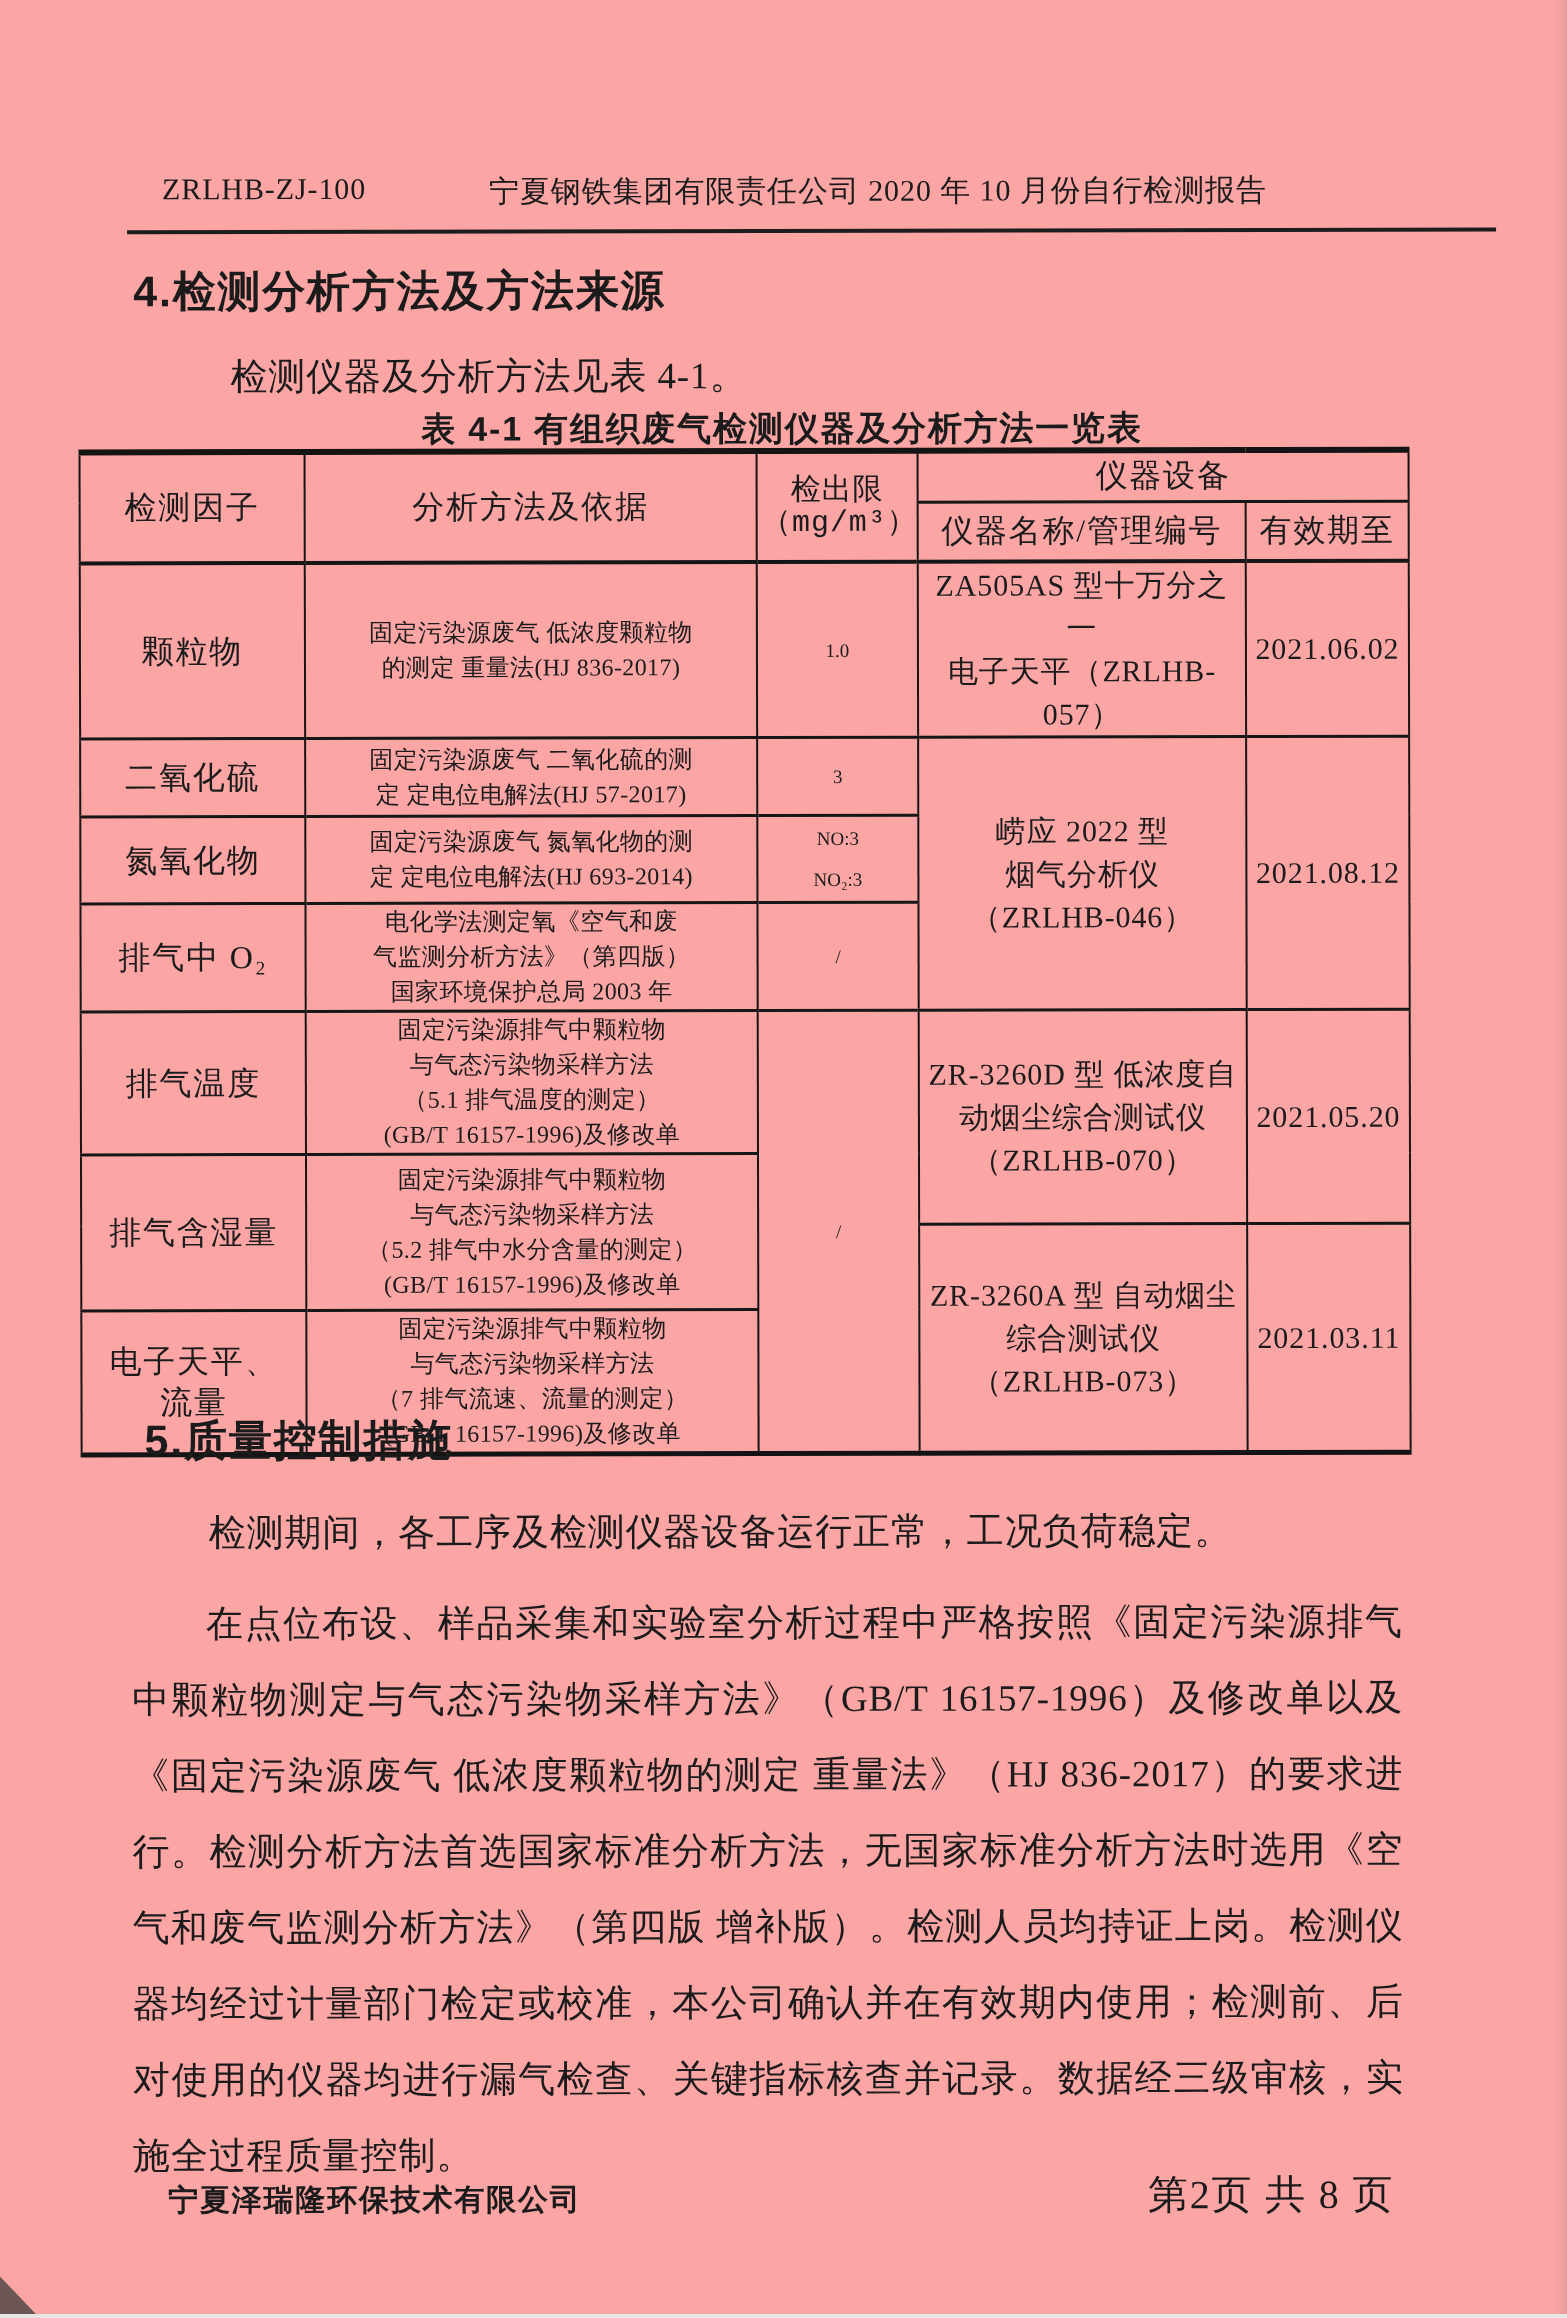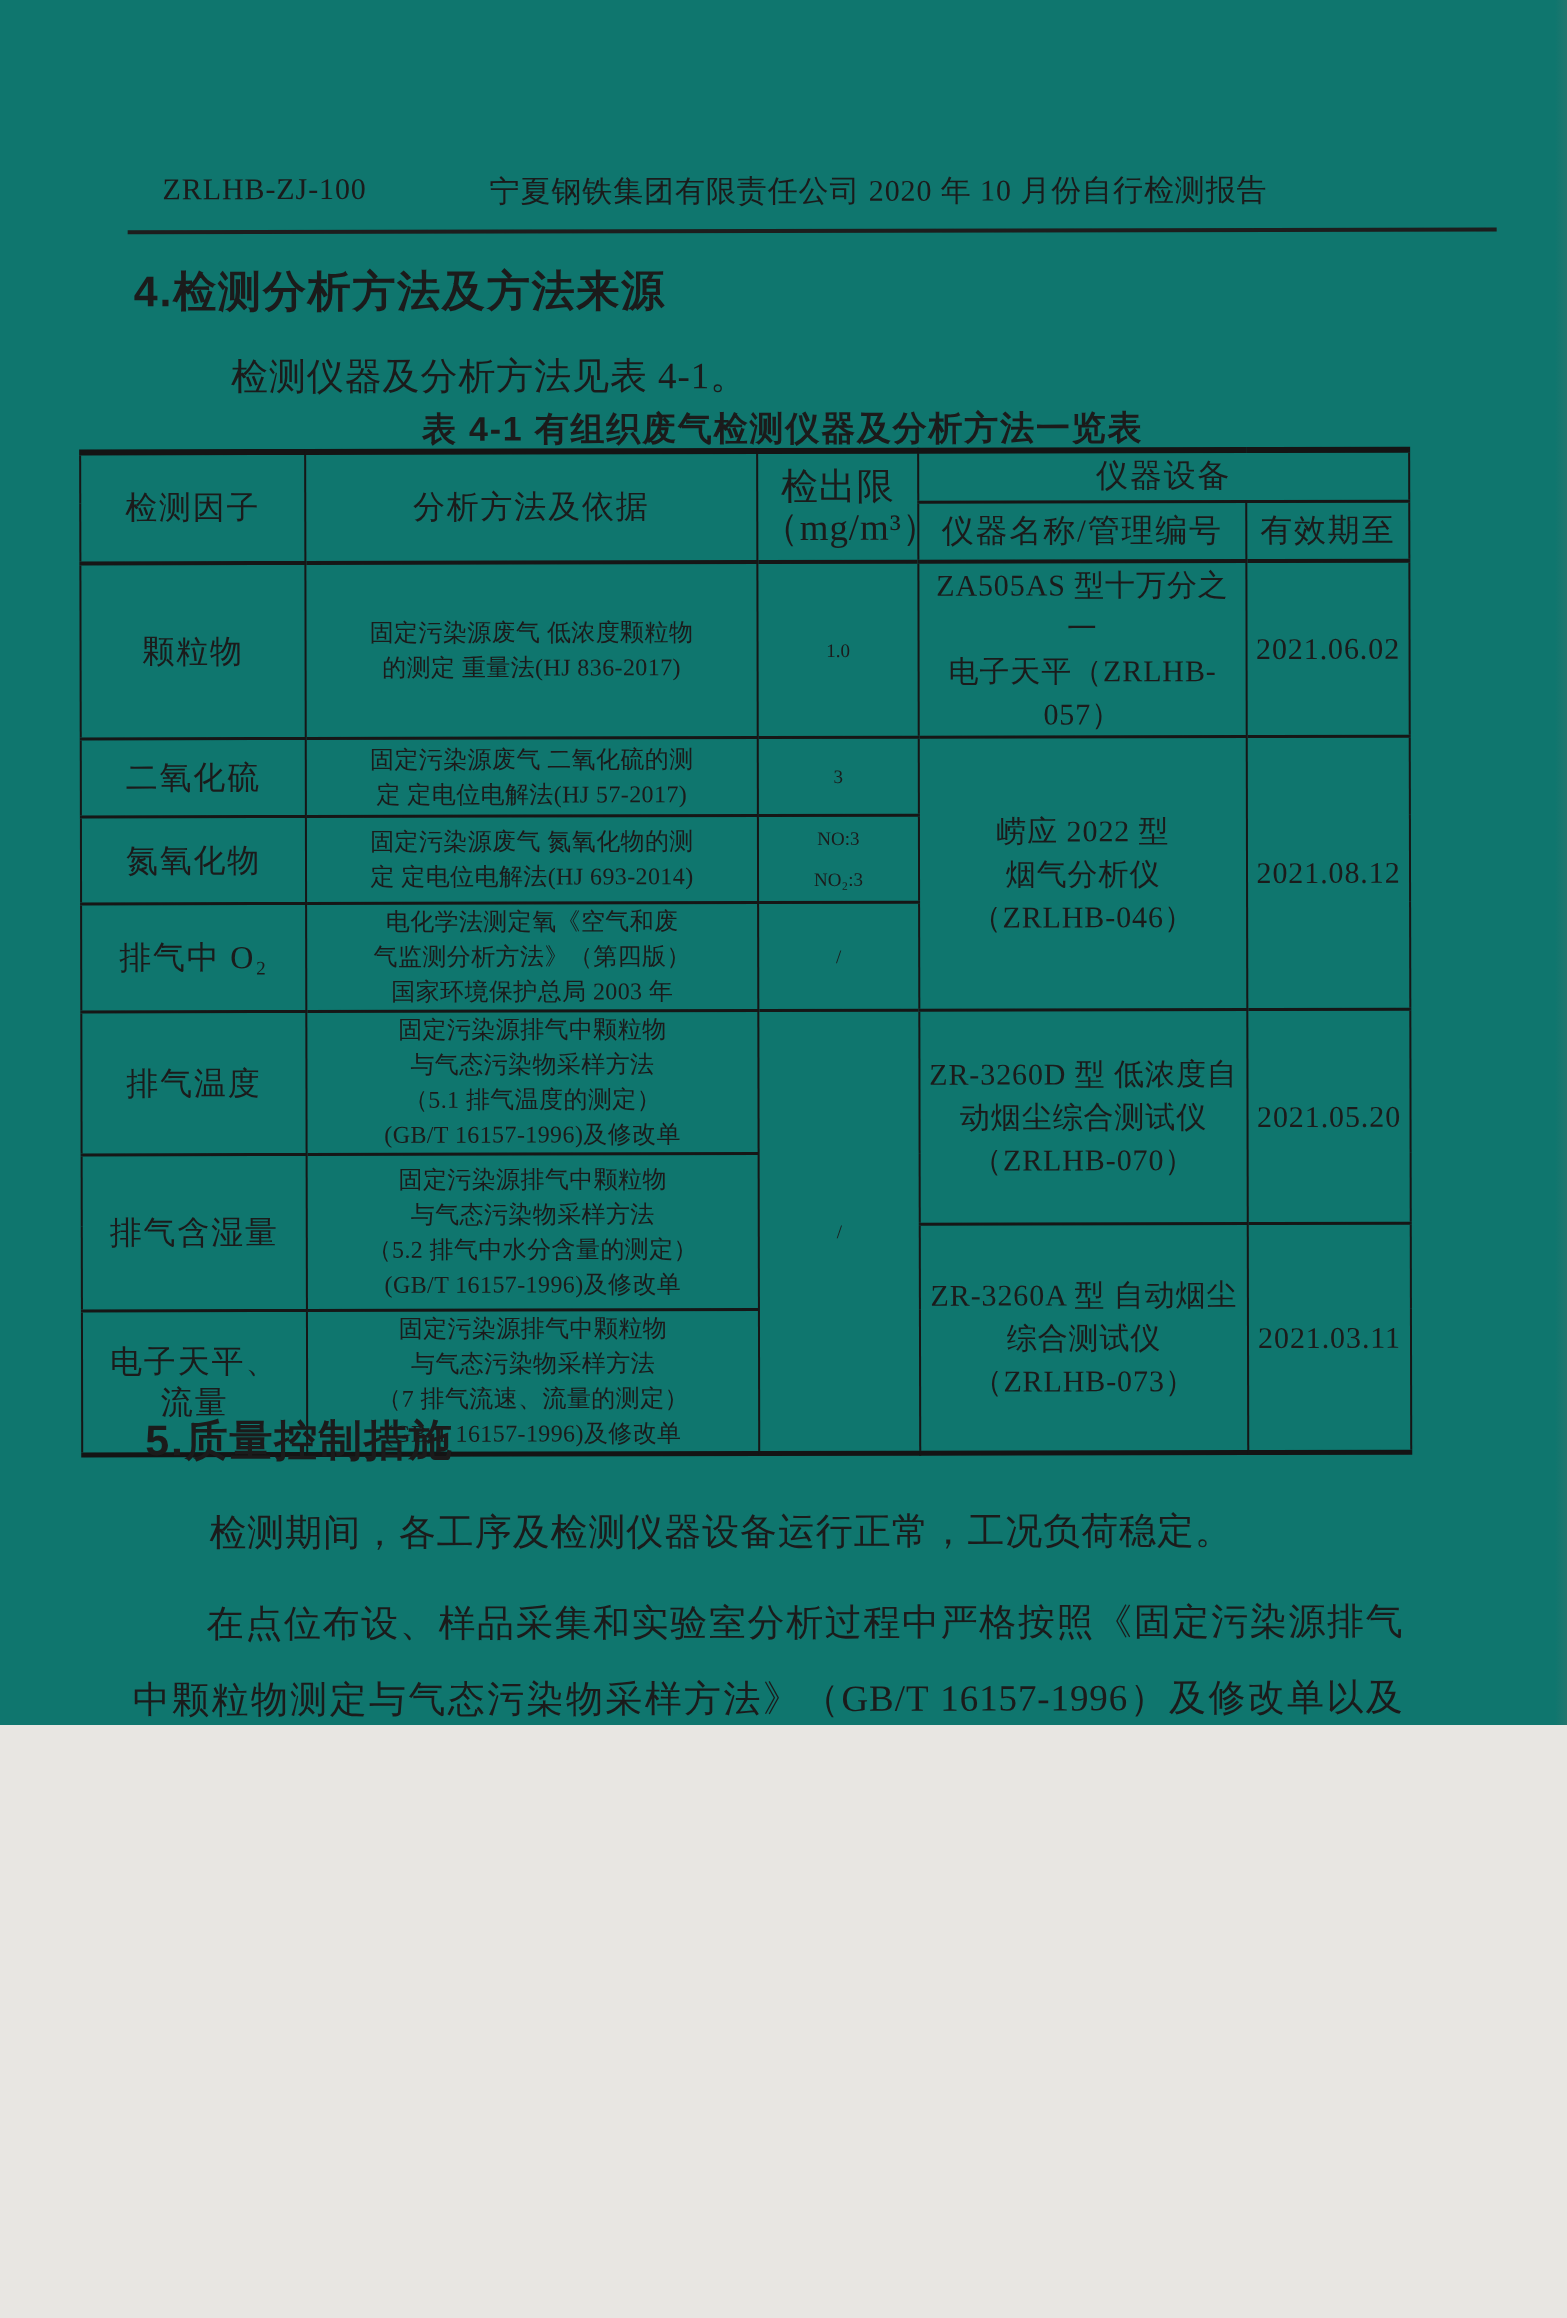--- a/index.html
+++ b/index.html
@@ -1,20 +1,20 @@
 <!DOCTYPE html>
 <html style="font-size:14px"><head>
 <meta charset="utf-8">
 <style>
   html,body{margin:0;padding:0;background:#e8e6e2;}
   .page{
     position:relative;
-    width:1567px;height:1725px;
+    width:1567px;height:2314px;
     margin:0 auto;
-    background:#0f766e;
+    background:#fca5a5;
     overflow:hidden;
     color:#1b1b1b;
     font-family:"Liberation Serif","DejaVu Serif",serif;
   }
   .content{
     position:absolute;inset:0;
     transform:rotate(-0.12deg);
     transform-origin:50% 50%;
   }
   .abs{position:absolute;}
@@ -55,21 +55,21 @@
     padding:0 3.5px;white-space:pre-line;
     font-weight:400;
   }
   thead tr.trh2 th{border-bottom-width:4.4px;margin-left:44px;}
   tbody tr.r1 td{border-top-width:4.4px;}
   .trh1{height:51px;}
   .trh2{height:60px;}
   tr.r1{height:97px;} tr.r2{height:78px;} tr.r3{height:87px;} tr.r4{height:105px;}
   tr.r5{height:140px;} tr.r6a{height:71px;} tr.r6b{height:85px;} tr.r7{height:131px;}
   .th-txt{font-size:32px;letter-spacing:1.8px;}
-  .th-limit{font-size:37px;line-height:41px;letter-spacing:0.9px;}
+  .th-limit{font-size:30px;line-height:32px;letter-spacing:0.9px;font-family:Liberation Mono, monospace;}
   td.factor{font-size:32px;letter-spacing:1.8px;line-height:41px;}
   td.method{font-size:24px;line-height:35px;letter-spacing:0.4px;}
   td.limit{font-size:19px;line-height:41px;}
   td.instr{font-size:30px;line-height:43px;letter-spacing:0.9px;}
   td.valid{font-size:30px;letter-spacing:0.9px;}
   
   .footer-row{
     left:126px;top:2168px;width:1266px;
     display:flex;justify-content:space-between;align-items:baseline;
   }

